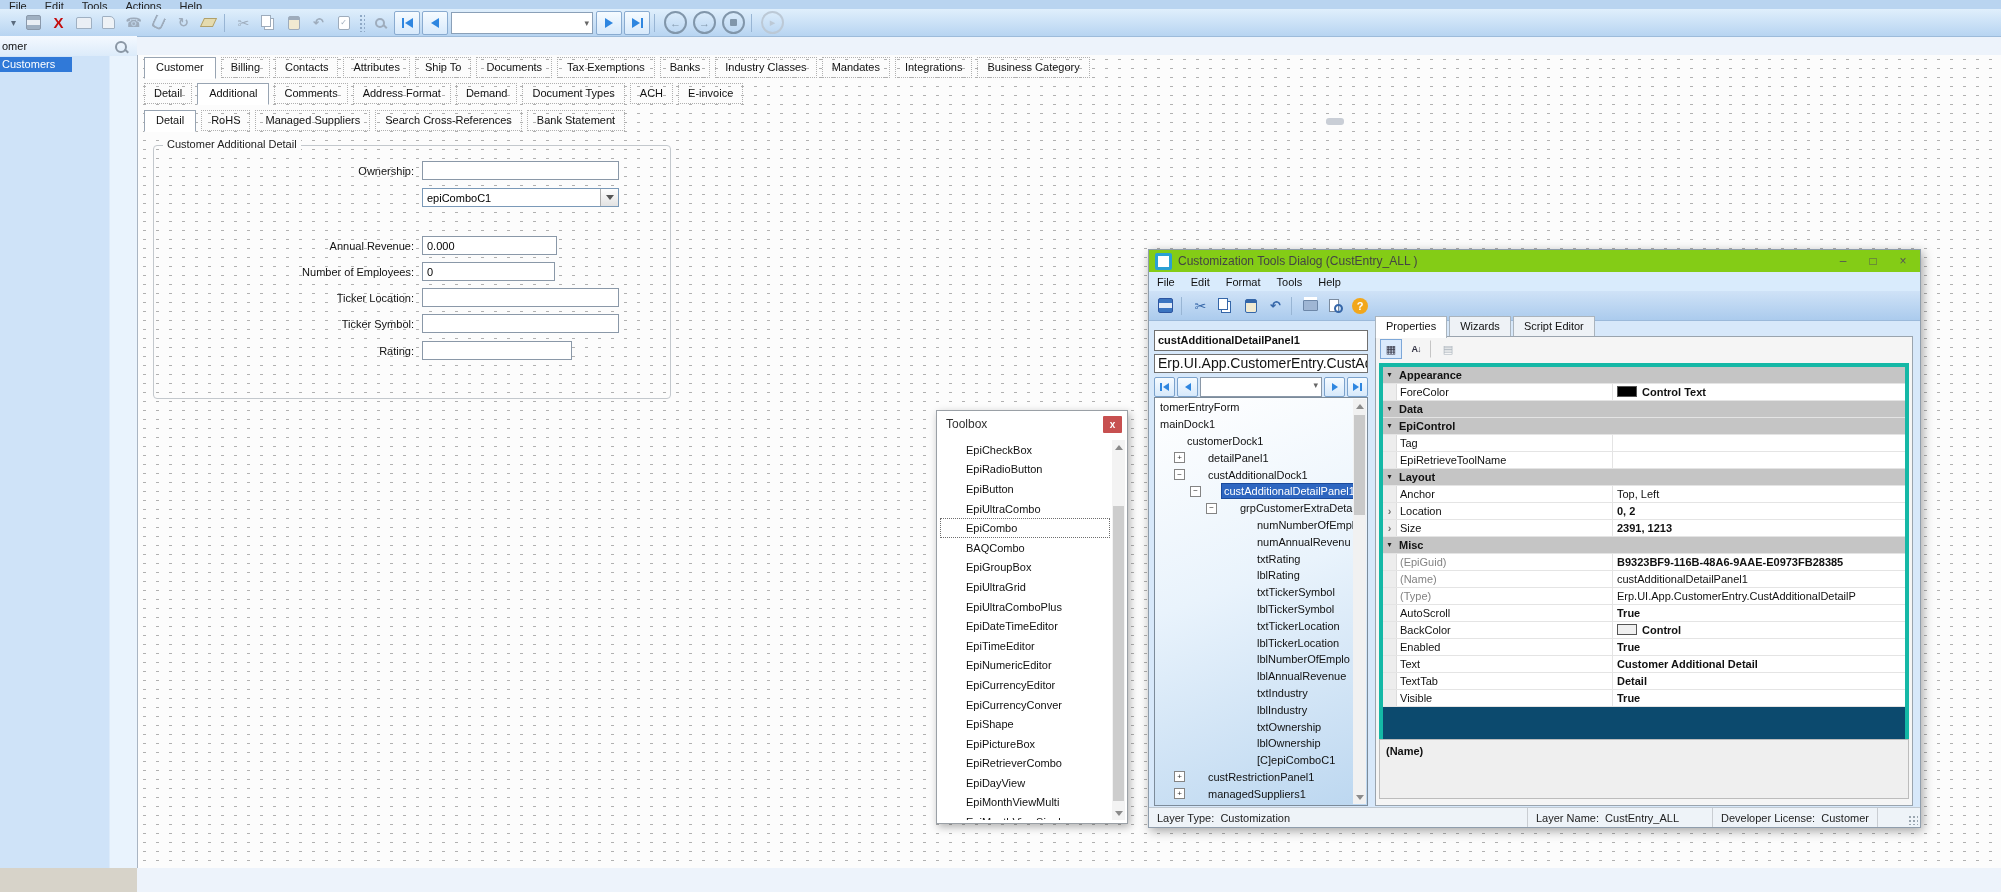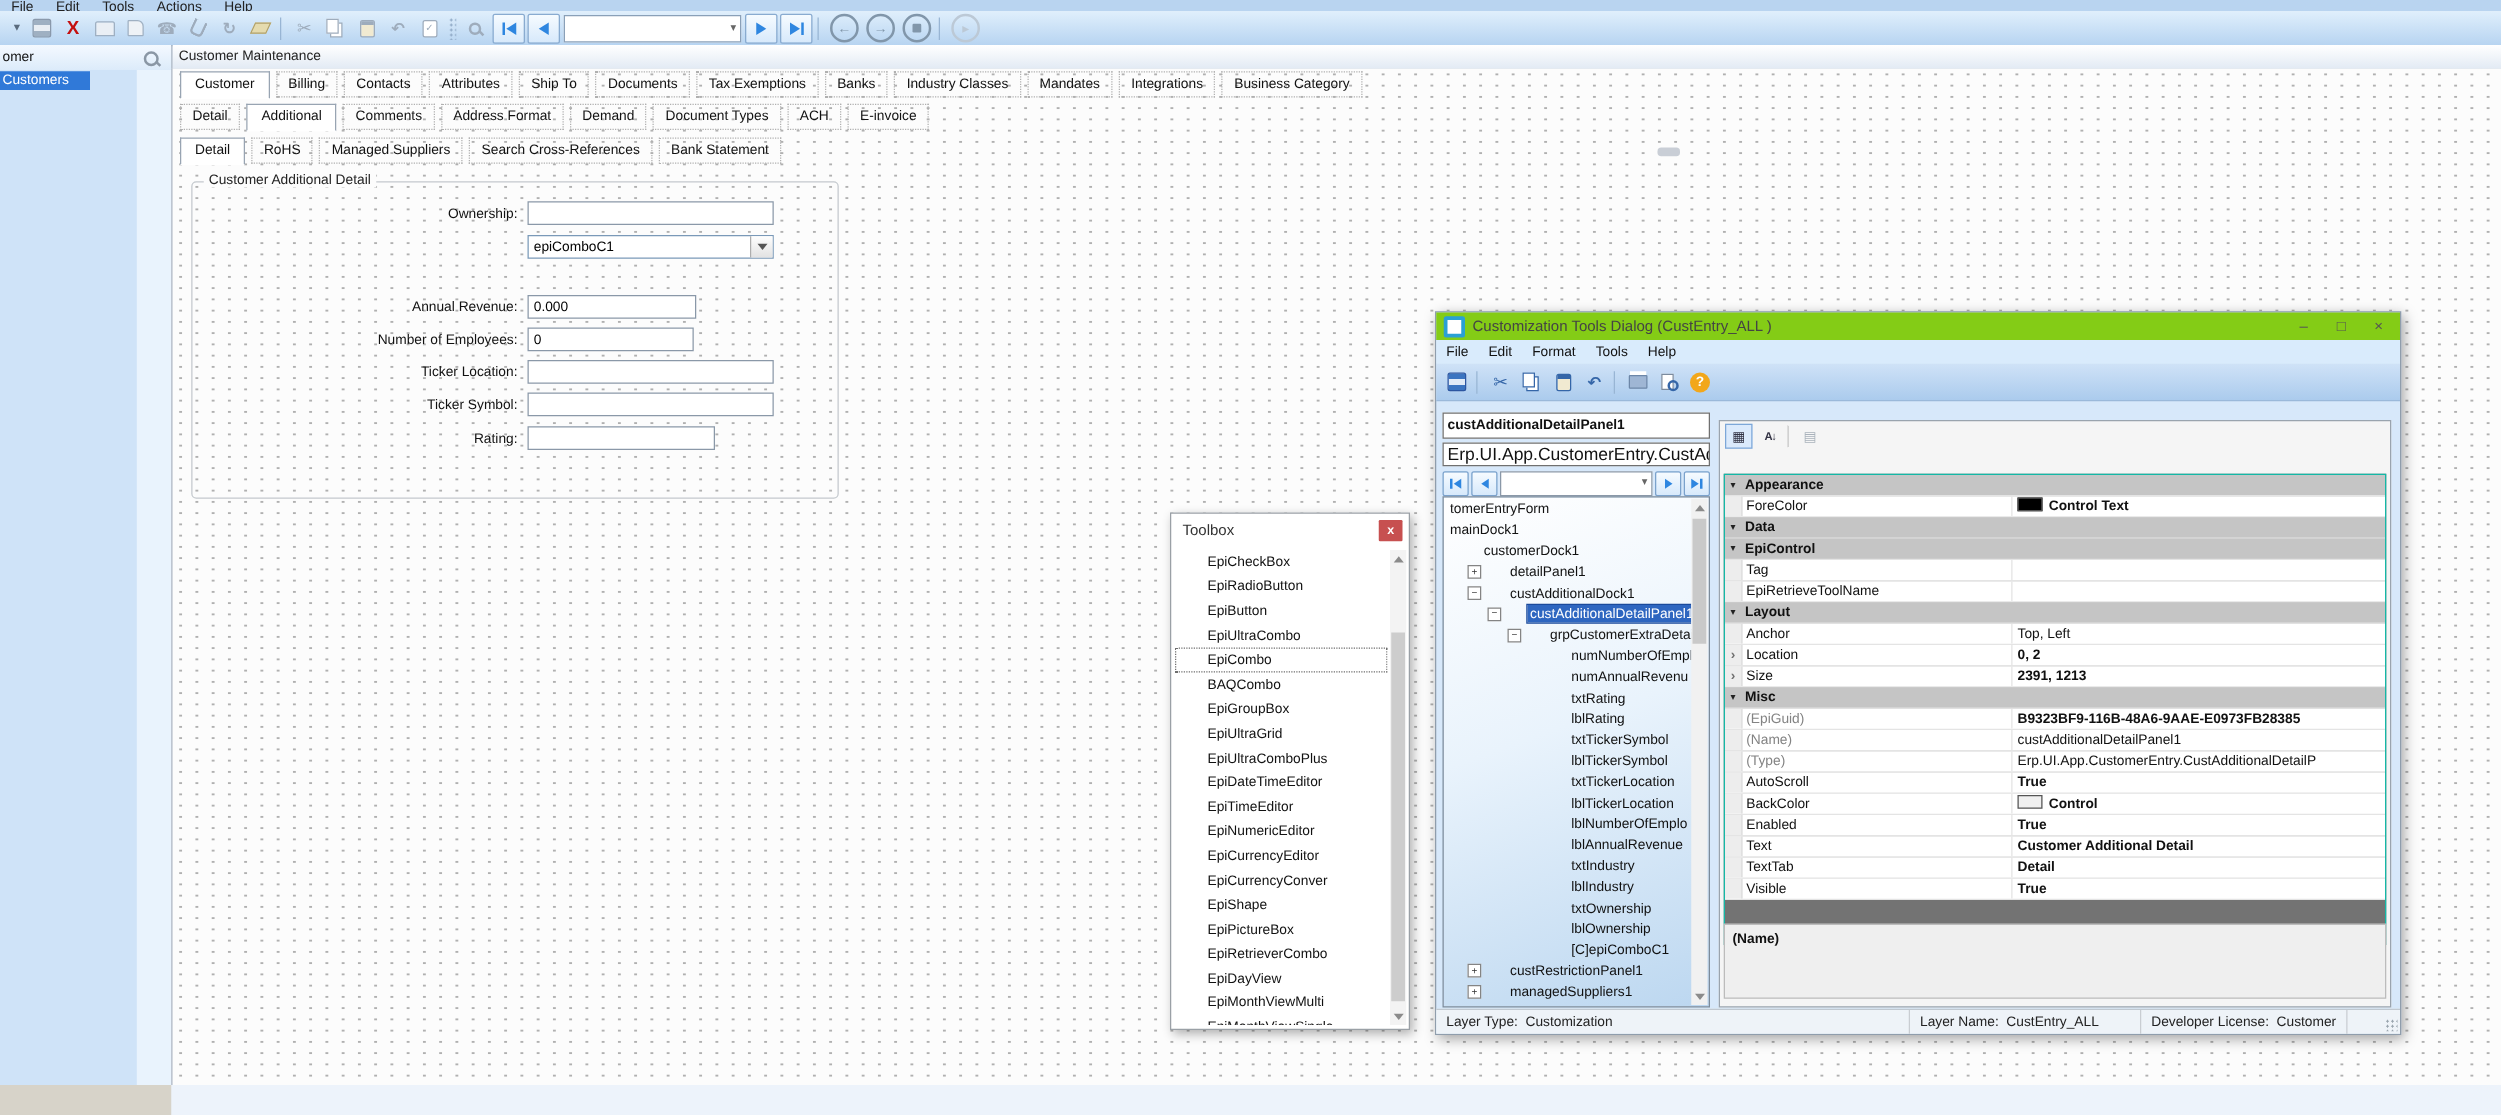--- a/index.html
+++ b/index.html
@@ -180,21 +180,21 @@
   .ptab[data-selected="true"]{background:#fff;padding-bottom:6px;position:relative;z-index:2}
   #ppage{position:absolute;top:20px;left:0;right:0;bottom:0;background:#f5f5f5;border:1px solid #9aa4ae}
   #pgtoolbar{height:24px;display:flex;align-items:center;gap:3px;padding-left:4px}
   .pgb{width:20px;height:18px;display:flex;align-items:center;justify-content:center;font-size:11px;color:#334;border:1px solid transparent}
   .pgb[data-value="categorized"]{border:1px solid #7da7d8;background:#dbeafc}
   .pgb[data-value="categorized"]::before{content:"▦"}
   .pgb[data-value="alpha"]::before{content:"A↓";font-size:9px;font-weight:bold;letter-spacing:-1px}
   .pgb[data-value="sep"]{width:2px;height:16px;border-left:1px solid #c5c5c5}
   .pgb[data-value="proppage"]{color:#a9b2bb}
   .pgb[data-value="proppage"]::before{content:"▤"}
-  #pgrid{position:absolute;top:42px;left:3px;right:3px;height:375px;border:1px solid #14b8a6;background:#737373;overflow:hidden}
+  #pgrid{position:absolute;top:26px;left:3px;right:3px;height:375px;border:4px solid #14b8a6;background:#0c4a6e;overflow:hidden}
   .prow{display:flex;height:16px;line-height:16px;border-bottom:1px solid #e4e4e4;background:#fff;overflow:hidden}
   .gut{width:13px;flex:none;background:#ededed;border-right:1px solid #dcdcdc;color:#707070;font-size:9px;
       display:flex;align-items:center;justify-content:center}
   .prow[data-exp="1"] .gut::before{content:"›";font-weight:bold;font-size:11px}
   .plabel{width:212px;flex:none;padding-left:3px;border-right:1px solid #e4e4e4;overflow:hidden;white-space:nowrap}
   .pval{flex:1;padding-left:4px;overflow:hidden;white-space:nowrap}
   .prow[data-kind="cat"]{background:#c5c5c5;font-weight:bold}
   .prow[data-kind="cat"] .gut{background:transparent;border-right:none;color:#222}
   .prow[data-kind="cat"] .gut::before{content:"▾";font-size:8px}
   .prow[data-kind="cat"] .plabel{border-right:none}
@@ -257,21 +257,20 @@
     <span>omer</span>
     <span class="mag"></span>
   </div>
   <div id="sb-list">
     <span id="sb-sel">Customers</span>
   </div>
 </div>
 <div id="sb-bottom"></div>
 
 <div id="main">
-  <div id="screen-title">Customer Maintenance</div>
   <div id="designer">
     <div id="tabs1" class="tabrow">
       
     <span class="tab" data-selected="true">Customer</span><span class="tab">Billing</span><span class="tab">Contacts</span><span class="tab">Attributes</span><span class="tab">Ship To</span><span class="tab">Documents</span><span class="tab">Tax Exemptions</span><span class="tab">Banks</span><span class="tab">Industry Classes</span><span class="tab">Mandates</span><span class="tab">Integrations</span><span class="tab">Business Category</span></div>
     <div id="tabs2" class="tabrow">
       
     <span class="tab">Detail</span><span class="tab" data-selected="true">Additional</span><span class="tab">Comments</span><span class="tab">Address Format</span><span class="tab">Demand</span><span class="tab">Document Types</span><span class="tab">ACH</span><span class="tab">E-invoice</span></div>
     <div id="tabs3" class="tabrow">
       
     <span class="tab" data-selected="true">Detail</span><span class="tab">RoHS</span><span class="tab">Managed Suppliers</span><span class="tab">Search Cross-References</span><span class="tab">Bank Statement</span></div>
@@ -649,20 +648,23 @@
         </div>
       <div id="tree-scroll">
         <div class="sb-arrow up"></div>
         <div id="tree-thumb"></div>
         <div class="sb-arrow down"></div>
       </div>
     </div>
   </div>
 
   <div id="dlg-right">
+    <div id="ptabs">
+      
+    <span class="ptab" data-selected="true">Properties</span><span class="ptab">Wizards</span><span class="ptab">Script Editor</span></div>
     <div id="ppage">
       <div id="pgtoolbar">
 
       <span class="pgb" data-value="categorized"></span>
           <span class="pgb" data-value="alpha"></span>
           <span class="pgb" data-value="sep"></span>
           <span class="pgb" data-value="proppage"></span>
         </div>
       <div id="pgrid">
 

